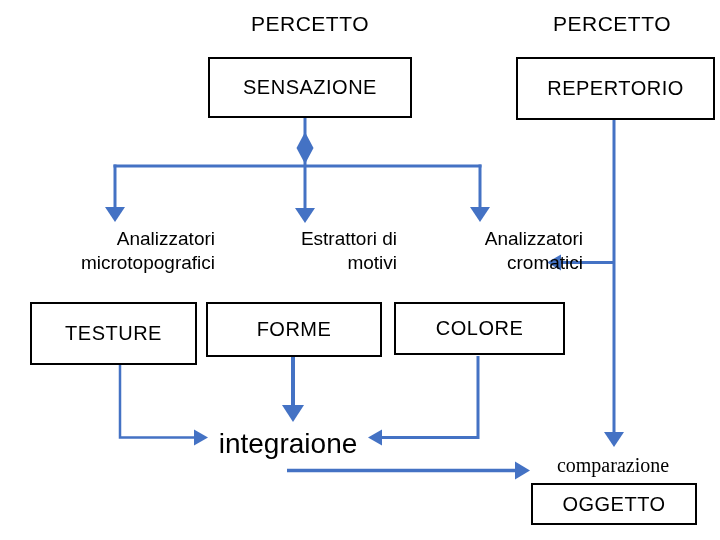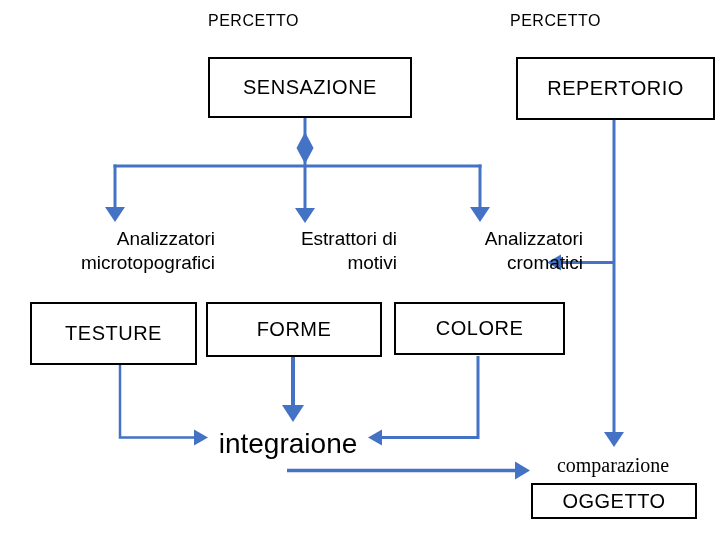--- a/index.html
+++ b/index.html
@@ -12,22 +12,22 @@
   #canvas{
     position:relative;
     width:720px;height:540px;
     background:var(--background);
     font-family:"Liberation Sans","DejaVu Sans",sans-serif;
     color:var(--text);
     overflow:hidden;
   }
   .abs{position:absolute;}
   .hdr{
-    font-size:16px;
-    text-align:left;
+    font-size:21px;
+    text-align:center;
     letter-spacing:0.5px;
   }
   .box{
     position:absolute;
     box-sizing:border-box;
     border:2px solid var(--box-border);
     background:var(--background);
     display:flex;align-items:center;justify-content:center;
     font-size:20px;
     letter-spacing:0.5px;
@@ -112,21 +112,21 @@
       <line class="arrow-line" x1="614" y1="262.5" x2="560" y2="262.5" stroke-width="3"></line>
       <polygon class="arrow-head" points="561,254.5 561,270.5 547,262.5"></polygon>
     </g>
   </svg>
 
   <div class="box" style="left:208px;top:57px;width:204px;height:61px;">SENSAZIONE</div>
   <div class="box" style="left:516px;top:57px;width:199px;height:63px;">REPERTORIO</div>
   <div class="box" style="left:30px;top:302px;width:167px;height:63px;">TESTURE</div>
   <div class="box" style="left:206px;top:302px;width:176px;height:55px;">FORME</div>
   <div class="box" style="left:394px;top:302px;width:171px;height:53px;">COLORE</div>
-  <div class="box" style="left:531px;top:483px;width:166px;height:36px;">OGGETTO</div>
+  <div class="box" style="left:531px;top:483px;width:166px;height:42px;">OGGETTO</div>
 
   <div class="lbl" style="left:15px;top:227px;width:200px;">
     <div>Analizzatori</div>
     <div>microtopografici</div>
   </div>
   <div class="lbl" style="left:197px;top:227px;width:200px;">
     <div>Estrattori di</div>
     <div>motivi</div>
   </div>
   <div class="lbl" style="left:383px;top:227px;width:200px;">

